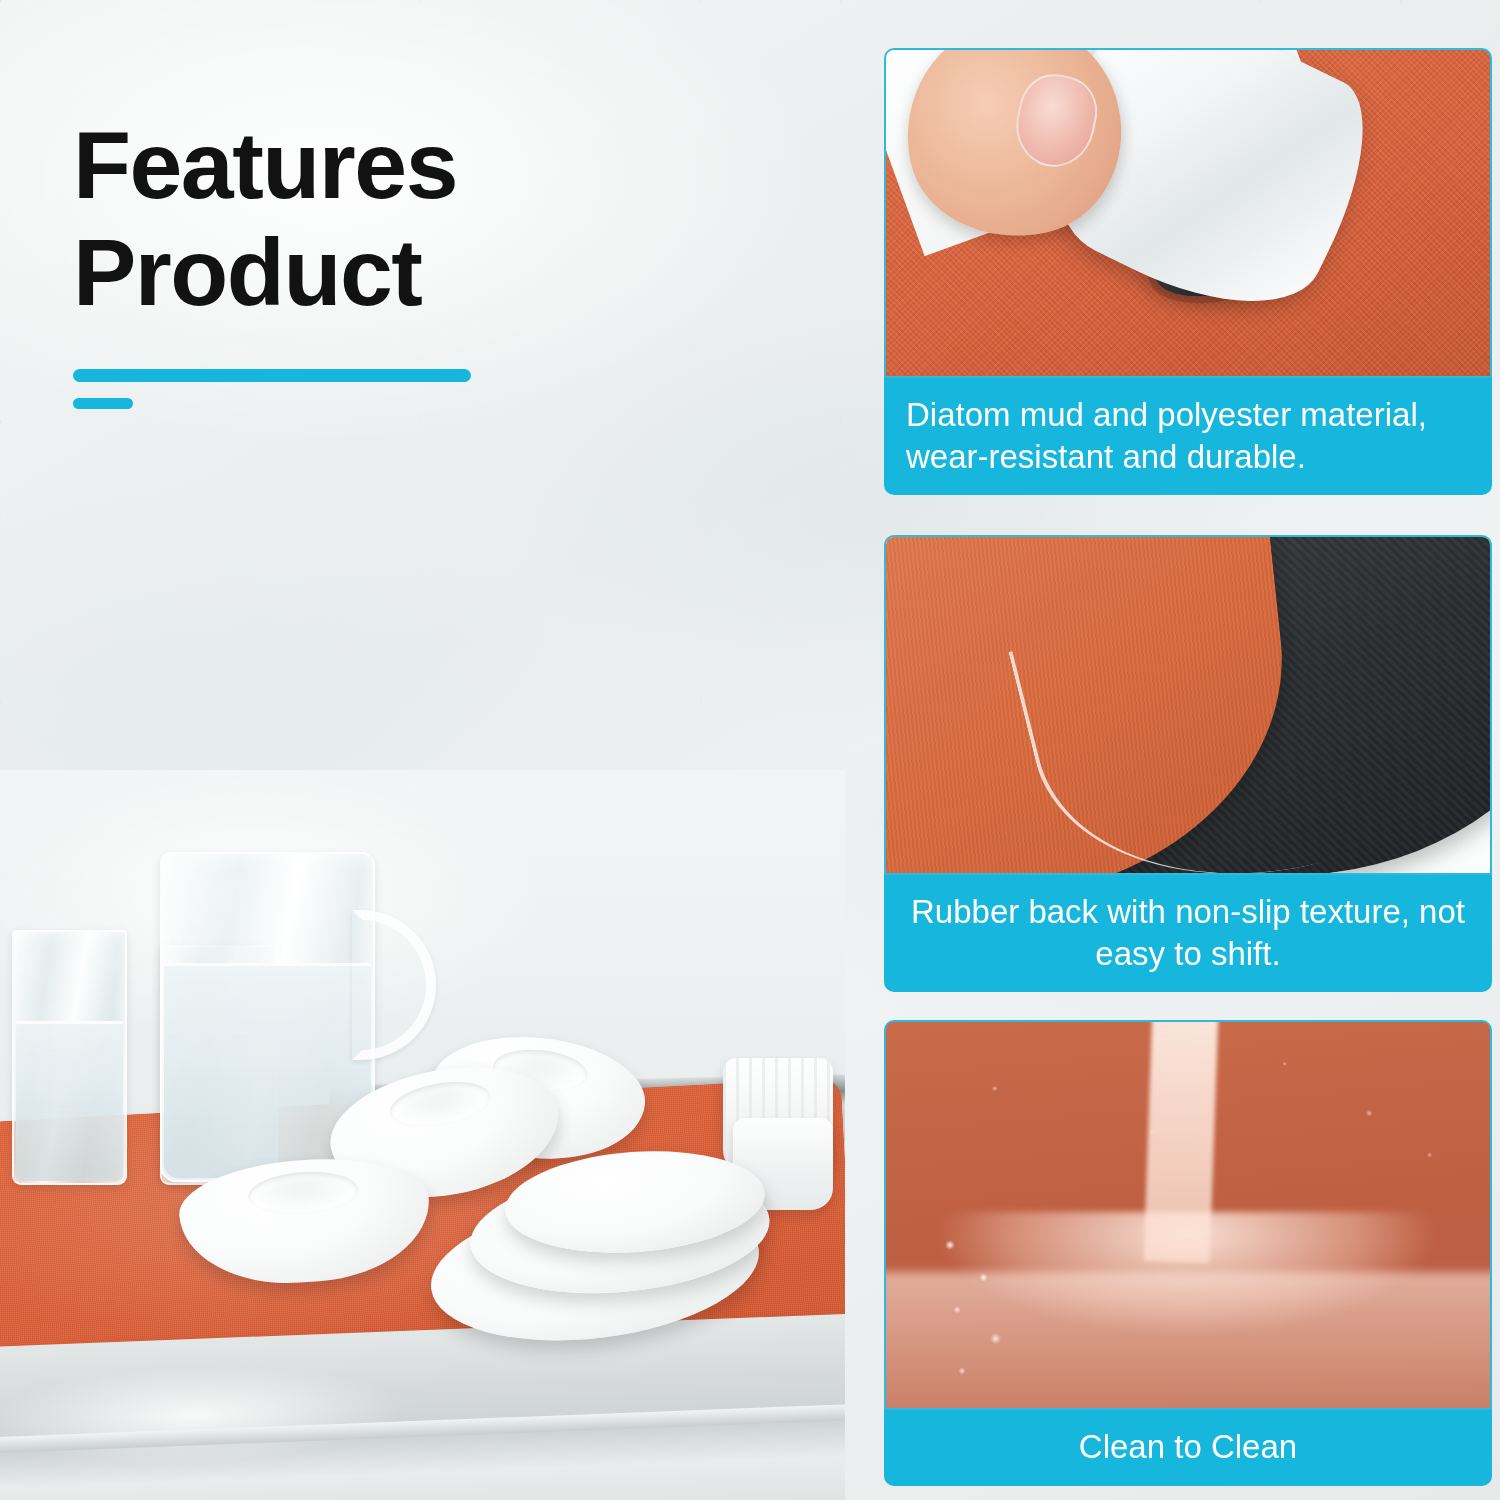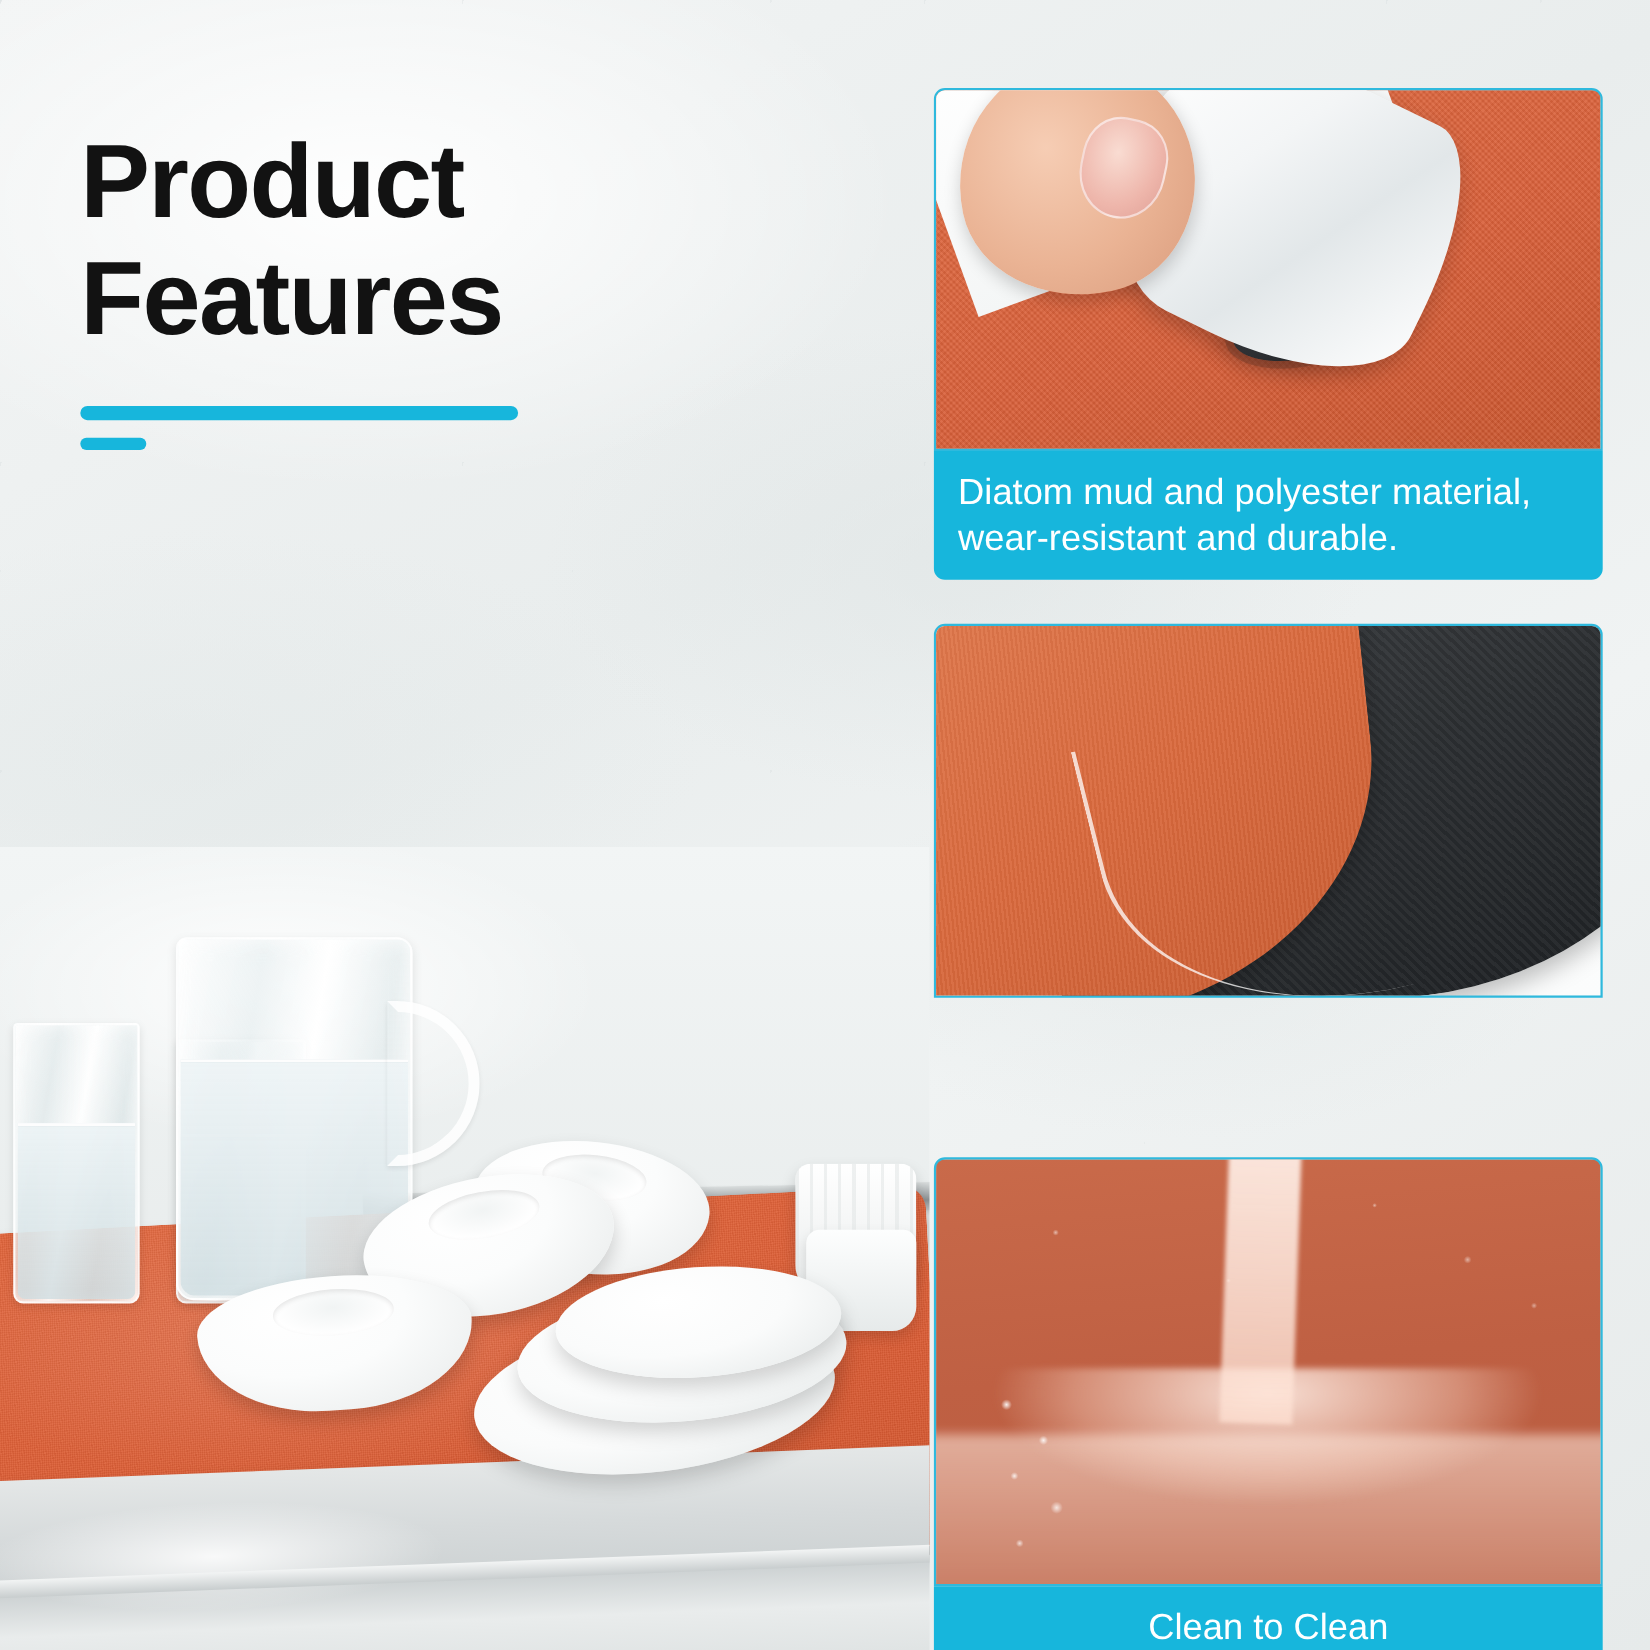--- a/index.html
+++ b/index.html
@@ -162,21 +162,21 @@
     box-shadow:0 7px 14px rgba(0,0,0,.15);
   }
   .cup2 {
     position:absolute; left:733px; top:348px; width:100px; height:92px;
     border-radius:12px 12px 22px 22px;
     background:linear-gradient(180deg,#fdfefe,#e6eaea);
     box-shadow:0 6px 12px rgba(0,0,0,.13);
   }
 
   
-  .panel { position:absolute; left:849px; width:608px;margin-top:32px; }
+  .panel { position:absolute; left:884px; width:608px; }
   .panel-photo {
     position:relative; width:100%;
     border:2px solid #2fb9dd;
     border-radius:10px 10px 0 0;
     overflow:hidden;
   }
   .caption {
     background:#17b6dc;
     color:#ffffff;
     border-radius:0 0 10px 10px;
@@ -291,22 +291,22 @@
       radial-gradient(circle 3px at 44% 58%, rgba(255,255,255,.45), rgba(255,255,255,0) 70%),
       radial-gradient(circle 4px at 90% 70%, rgba(255,255,255,.45), rgba(255,255,255,0) 70%);
   }
 </style>
 </head>
 <body>
 
 <div class="bg"></div>
 
 <div class="title-block">
+  <div class="title-line">Features</div>
   <div class="title-line">Product</div>
-  <div class="title-line">Features</div>
   <div class="accent-bars">
     <div class="bar-long"></div>
     <div class="bar-short"></div>
   </div>
 </div>
 
 <div class="hero">
   <div class="wall"></div>
   <div class="rail"></div>
   <div class="mat">
@@ -354,20 +354,21 @@
   </div>
   <div class="caption">Diatom mud and polyester material, wear-resistant and durable.</div>
 </div>
 
 <div class="panel" style="top:535px;">
   <div class="panel-photo p2-photo">
     <div class="mat-black"></div>
     <div class="mat-orange"></div>
     <div class="fold-edge"></div>
   </div>
+  <div class="caption center">Rubber back with non-slip texture, not easy to shift.</div>
 </div>
 
 <div class="panel" style="top:1020px;">
   <div class="panel-photo p3-photo">
     <div class="droplets-top"></div>
     <div class="water-sheen"></div>
     <div class="water-splash"></div>
     <div class="water-stream"></div>
     <div class="bubbles"></div>
   </div>

